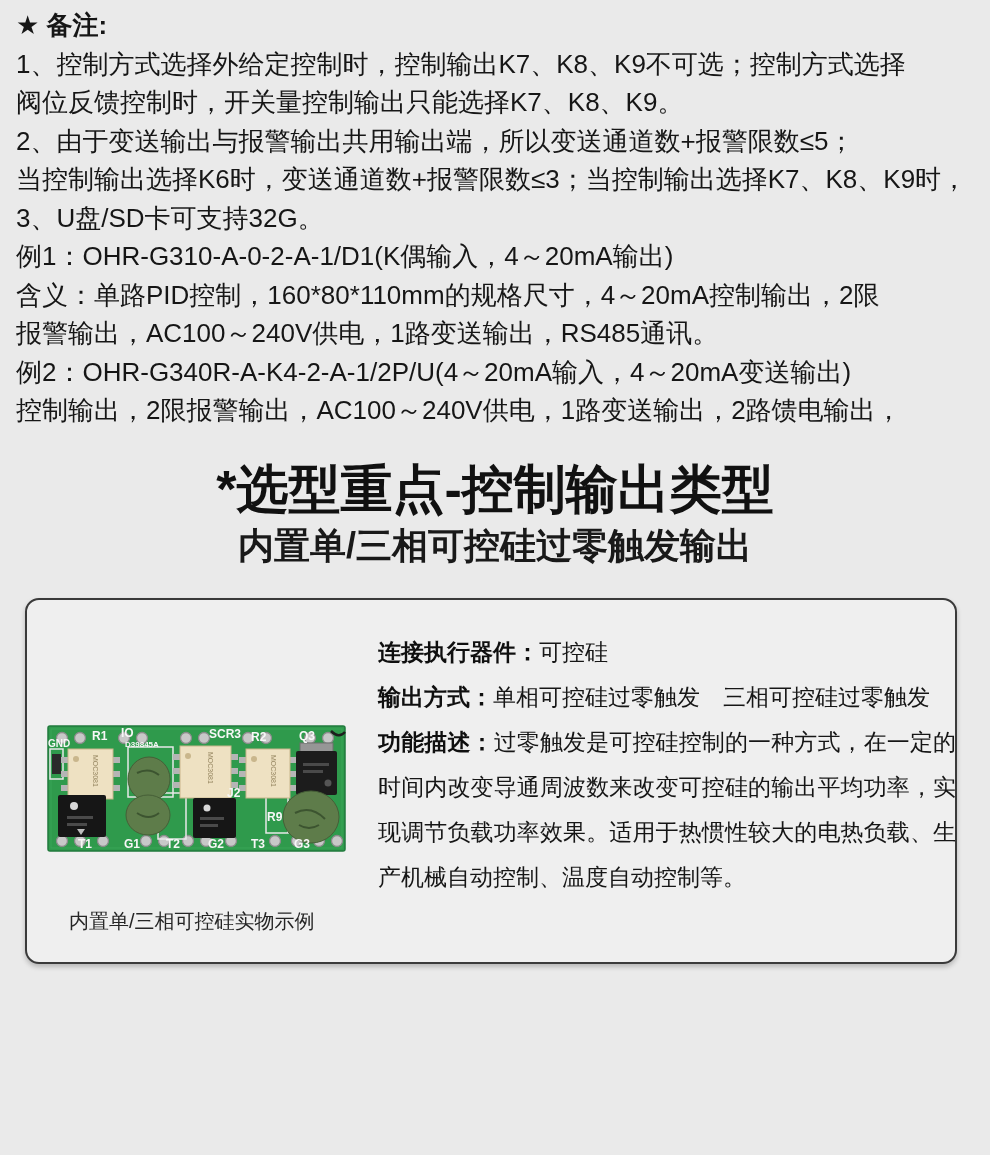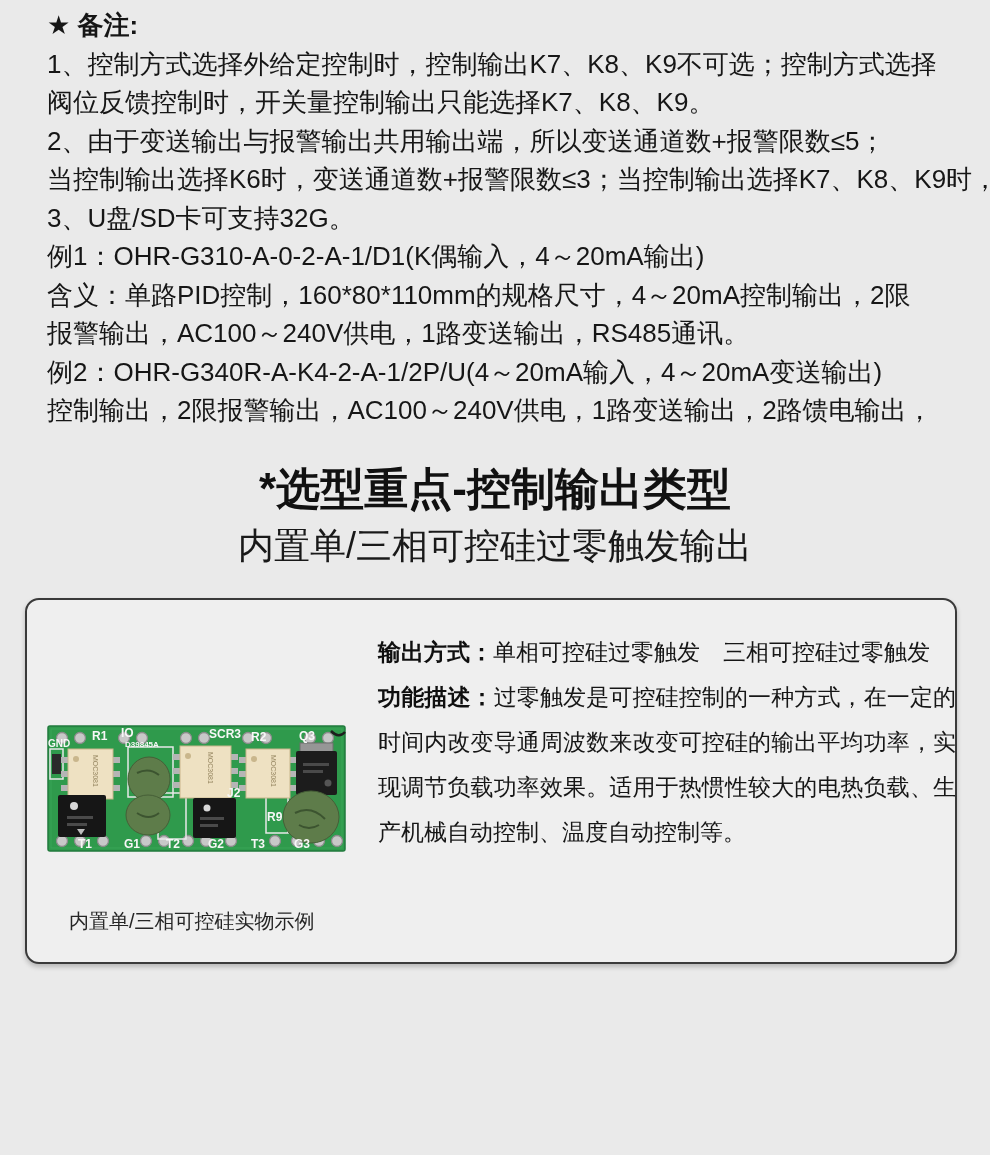--- a/index.html
+++ b/index.html
@@ -2,29 +2,29 @@
 <html><head>
 <meta charset="utf-8">
 <style>
   html,body{margin:0;padding:0;}
   body{
     width:990px;height:1155px;overflow:hidden;
     background:#eaeaea;color:#161616;
     font-family:"Liberation Sans","DejaVu Sans",sans-serif;
     -webkit-font-smoothing:antialiased;
   }
-  .notes{padding:6px 26px 0 47px;font-size:26px;line-height:38.5px;font-weight:500;}
+  .notes{padding:6px 26px 0 16px;font-size:26px;line-height:38.5px;font-weight:500;}
   .notes div{white-space:nowrap;}
   .notes .note-header{font-weight:700;}
   .section-title{
-    text-align:center;font-size:44px;font-weight:800;
+    text-align:center;font-size:52px;font-weight:800;
     margin:34px 0 0 0;line-height:50px;color:#111;
   }
   .section-subtitle{
-    text-align:center;font-size:36px;font-weight:400;
+    text-align:center;font-size:36px;font-weight:700;
     margin:10px 0 0 0;line-height:44px;color:#191919;
   }
   .panel{
     position:relative;box-sizing:border-box;
     width:932px;height:366px;margin:30px 0 0 25px;
     background:#efefef;border:2px solid #3a3a3a;border-radius:14px;
     box-shadow:0 3px 5px rgba(0,0,0,0.22);
   }
   .pcb-wrap{position:absolute;left:20px;top:121px;width:300px;height:136px;}
   .pcb-caption{position:absolute;left:42px;top:308px;font-size:20px;color:#252525;}
@@ -181,17 +181,18 @@
         <text x="161" y="127" font-size="12">G2</text>
         <text x="204" y="127" font-size="12">T3</text>
         <text x="247" y="127" font-size="12">G3</text>
       </g>
     </svg>
   </div>
 
   <div class="pcb-caption">内置单/三相可控硅实物示例</div>
 
   <div class="specs">
+    <div class="spec-row"><span class="spec-label">连接执行器件：</span><span class="spec-value">可控硅</span></div>
     <div class="spec-row"><span class="spec-label">输出方式：</span><span class="spec-value">单相可控硅过零触发　三相可控硅过零触发</span></div>
     <p class="spec-desc"><span class="spec-label">功能描述：</span><span class="spec-value">过零触发是可控硅控制的一种方式，在一定的时间内改变导通周波数来改变可控硅的输出平均功率，实现调节负载功率效果。适用于热惯性较大的电热负载、生产机械自动控制、温度自动控制等。</span></p>
   </div>
 
 </div>
 
 </body></html>

